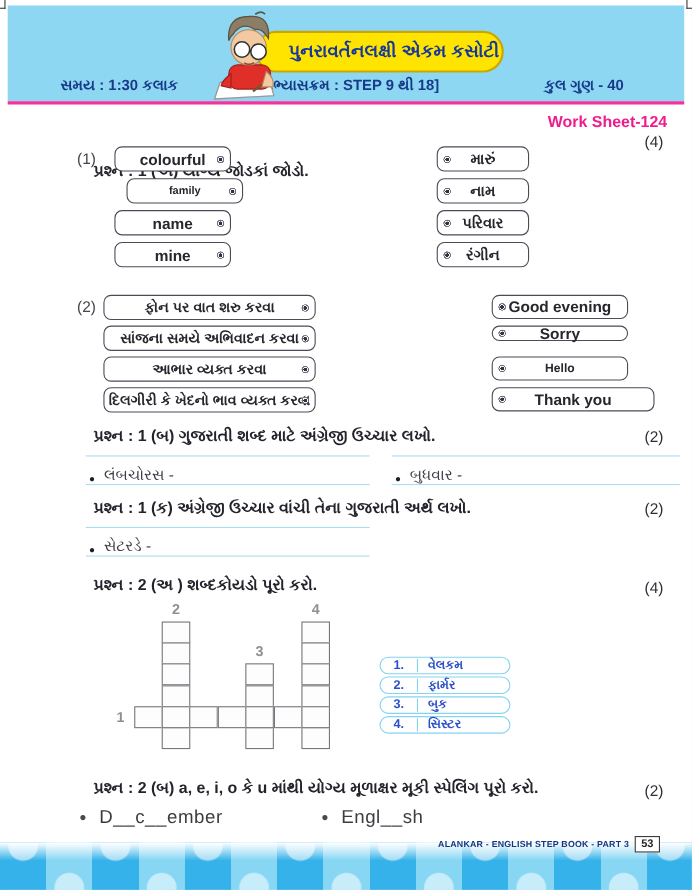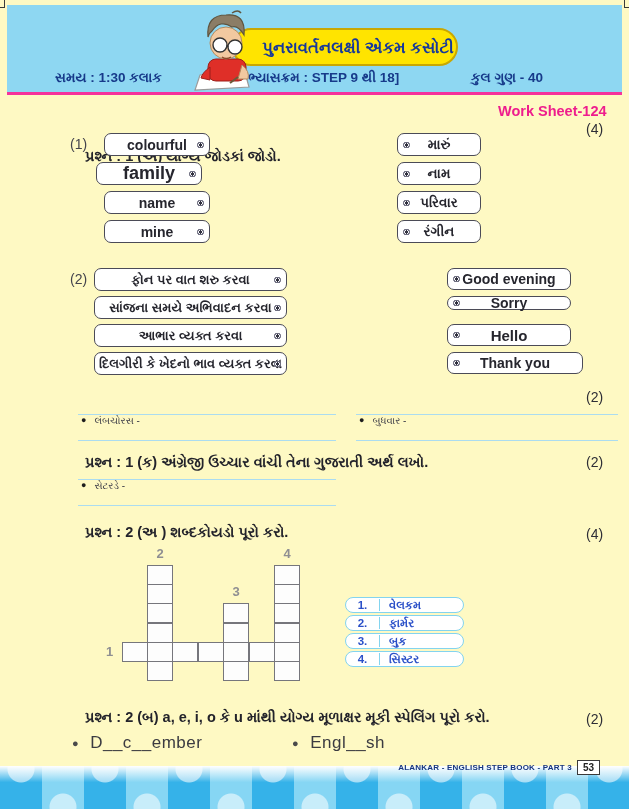--- a/index.html
+++ b/index.html
@@ -1,55 +1,55 @@
 <!DOCTYPE html>
 <html><head>
 <meta charset="utf-8">
 <style>
   * { margin:0; padding:0; box-sizing:border-box; }
   html,body { background:#e9e9e9; }
   body { font-family:"Liberation Sans","DejaVu Sans",sans-serif; }
   #page {
     position:relative; width:629px; height:809px; margin:0 auto;
-    background:#fef9c3; overflow:hidden;
+    background:#ffffff; overflow:hidden;
   }
   
   .hband { position:absolute; left:7px; top:5px; width:615px; height:87px; background:#8ed7f2; }
   .title-pill {
     position:absolute; left:232px; top:28px; width:226px; height:38px;
     background:#ffe400; border:2px solid #c9a702; border-radius:20px;
     display:flex; align-items:center; justify-content:center; padding-left:26px;
     font-weight:bold; font-size:16.5px; color:#16389b;
   }
   .mascot { position:absolute; left:188px; top:7px; width:66px; height:84px; z-index:3; }
   .hinfo { position:absolute; top:70px; font-weight:bold; font-size:13.5px; color:#173a8a; }
   .hinfo.time { left:55px; }
   .hinfo.syllabus { left:0; width:629px; text-align:center; }
-  .hinfo.total { left:471px; }
+  .hinfo.total { left:495px; }
   .pink-rule { position:absolute; left:7px; top:92px; width:615px; height:3px; background:#f5329b; }
   
   .qhead { position:absolute; left:85px; font-weight:bold; font-size:14.5px; color:#23232b; white-space:nowrap; }
   .marks { position:absolute; left:586px; font-size:14px; color:#2e2e36; }
   .ws-label { position:absolute; left:498px; top:103px; font-weight:bold; font-size:14.5px; color:#ee1d8d; }
   .grp-no { position:absolute; font-size:14px; color:#44444c; }
   .mbox {
     position:absolute; background:#fff; border:1.5px solid #4b4b57; border-radius:7px;
     display:flex; align-items:center; justify-content:center;
     font-weight:bold; color:#26262e;
   }
   .dot {
     position:absolute; top:50%; transform:translateY(-50%);
     width:7px; height:7px; border-radius:50%;
     background:radial-gradient(circle,#30303e 0 1.6px,#f4f4f6 1.7px 2.4px,#6e6e80 2.5px 3.4px,rgba(0,0,0,0) 3.5px);
   }
   .dot.r { right:5px; } .dot.l { left:5px; }
   .rule-item {
     position:absolute; height:27px;
     border-top:1.5px solid #abdcf0; border-bottom:1.5px solid #abdcf0;
-    display:flex; align-items:flex-start; font-size:10px; color:#3d3d47;
+    display:flex; align-items:flex-end; font-size:14px; color:#3d3d47;
   }
   .rule-item::before { content:"●"; font-size:9px; color:#1d1d1d; margin:0 8px 0 3px; }
   
   .cwcell { position:absolute; width:26px; height:20px; background:#fdfdfd; border:1px solid #76767c; }
   .cwnum { position:absolute; font-weight:bold; font-size:13px; color:#8f8f92; }
   .cwnum.c { width:26px; text-align:center; }
   .pill {
     position:absolute; left:345px; width:119px; height:16px;
     border:1.3px solid #83d4ef; border-radius:9px; background:#fff;
     display:flex; align-items:center; font-weight:bold; color:#2b50c8; font-size:11.5px;
@@ -119,21 +119,21 @@
   <div class="qhead" style="top:104px;margin-top:44px;">પ્રશ્ન : 1 (અ) યોગ્ય જોડકાં જોડો.</div>
   <div class="ws-label">Work Sheet-124</div>
   <div class="marks" style="top:121px;">(4)</div>
 
   <div class="grp-no" style="left:70px;top:136px;">(1)</div>
 
   <div class="mbox" style="left:104px;top:133px;width:106px;height:23px;font-size:14px;">
     <span>colourful</span>
       <span class="dot r"></span>
     </div>
-  <div class="mbox" style="left:96px;top:162px;width:106px;height:23px;font-size:18px;">
+  <div class="mbox" style="left:115px;top:162px;width:106px;height:23px;font-size:10px;">
     <span>family</span>
       <span class="dot r"></span>
     </div>
   <div class="mbox" style="left:104px;top:191px;width:106px;height:23px;font-size:14px;">
     <span>name</span>
       <span class="dot r"></span>
     </div>
   <div class="mbox" style="left:104px;top:220px;width:106px;height:23px;font-size:14px;">
     <span>mine</span>
       <span class="dot r"></span>
@@ -176,29 +176,30 @@
     </div>
 
   <div class="mbox" style="left:447px;top:268px;width:124px;height:22px;font-size:14px;">
     <span class="dot l"></span>
       <span>Good evening</span>
     </div>
   <div class="mbox" style="left:447px;top:296px;width:124px;height:14px;font-size:14px;">
     <span class="dot l"></span>
       <span>Sorry</span>
     </div>
-  <div class="mbox" style="left:447px;top:324px;width:124px;height:22px;font-size:15px;">
+  <div class="mbox" style="left:447px;top:324px;width:124px;height:22px;font-size:11px;">
     <span class="dot l"></span>
       <span>Hello</span>
     </div>
-  <div class="mbox" style="left:447px;top:352px;width:136px;height:22px;font-size:14px;">
+  <div class="mbox" style="left:447px;top:352px;width:148px;height:22px;font-size:14px;">
     <span class="dot l"></span>
       <span>Thank you</span>
     </div>
 
+  <div class="qhead" style="top:389px;">પ્રશ્ન : 1 (બ) ગુજરાતી શબ્દ માટે અંગ્રેજી ઉચ્ચાર લખો.</div>
   <div class="marks" style="top:389px;">(2)</div>
   <div class="rule-item" style="left:78px;top:414px;width:258px;">
     <span>લંબચોરસ -</span>
     </div>
   <div class="rule-item" style="left:356px;top:414px;width:262px;">
     <span>બુધવાર -</span>
     </div>
 
   <div class="qhead" style="top:454px;">પ્રશ્ન : 1 (ક) અંગ્રેજી ઉચ્ચાર વાંચી તેના ગુજરાતી અર્થ લખો.</div>
   <div class="marks" style="top:454px;">(2)</div>

